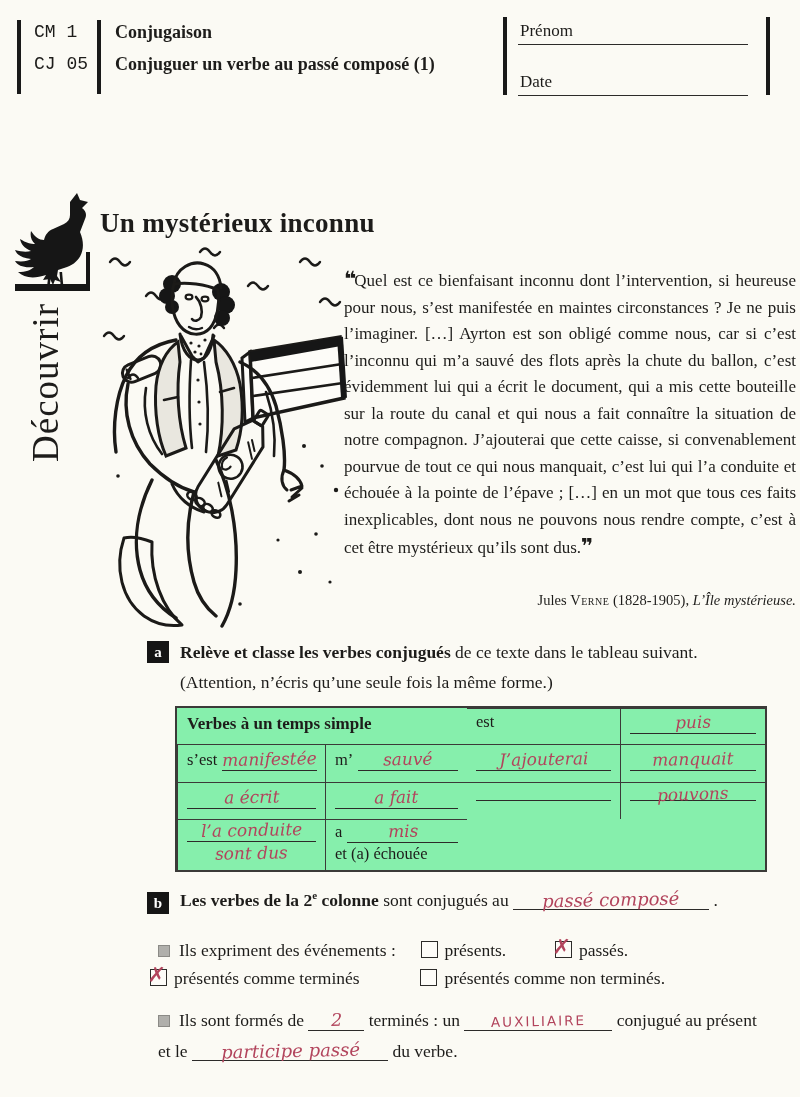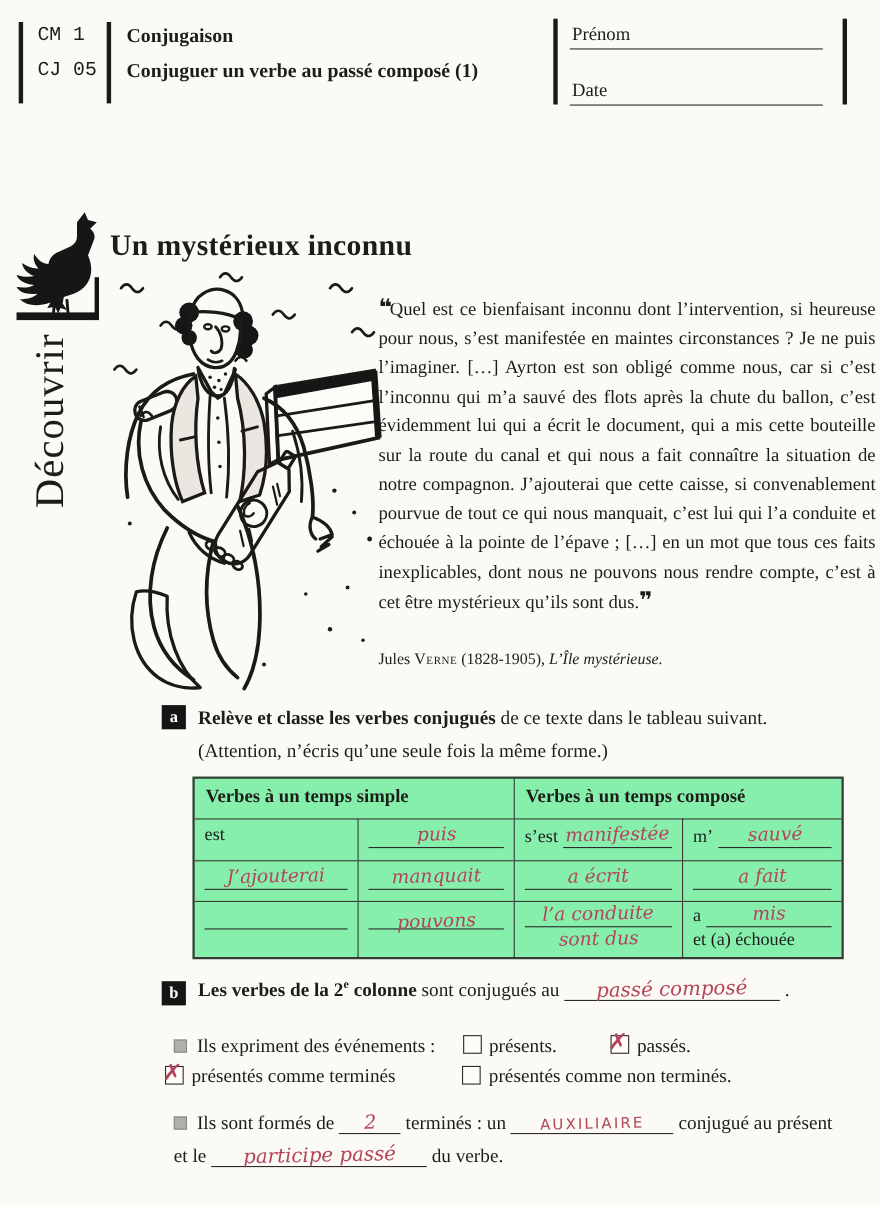--- a/index.html
+++ b/index.html
@@ -26,21 +26,21 @@
     transform:rotate(-90deg); transform-origin:top left; white-space:nowrap;
   }
 
   
   .lesson-title{position:absolute; left:100px; top:208px; font-size:27px; font-weight:bold; letter-spacing:.3px;}
   .quote{
     position:absolute; left:344px; top:266px; width:452px;
     font-size:17px; line-height:26.5px; text-align:justify;
   }
   .qmark{font-family:"DejaVu Sans",sans-serif; font-size:21px; font-weight:bold; letter-spacing:-2px;}
-  .attribution{position:absolute; left:344px; top:592px; width:452px; text-align:left; font-size:14.5px;}
+  .attribution{position:absolute; left:344px; top:592px; width:452px; text-align:right; font-size:14.5px;}
   .smallcaps{font-variant:small-caps; letter-spacing:.5px;}
   .ital{font-style:italic;}
 
   
   .badge{
     position:absolute; width:22px; height:22px; background:#151515; color:#fff;
     font-size:15px; font-weight:bold; text-align:center; line-height:22px;
   }
   .ex-text{font-size:17.5px; line-height:30px;}
   .hand{
@@ -231,21 +231,20 @@
   </div>
 
   <div class="badge" style="left:147px; top:641px;">a</div>
   <div class="abs ex-text" style="left:180px; top:637px; width:605px;">
     <span class="b">Relève et classe les verbes conjugués</span><span> de ce texte dans le tableau suivant.</span><br>
     <span>(Attention, n’écris qu’une seule fois la même forme.)</span>
   </div>
 
   <div class="vtable">
     <div class="th nl nt">Verbes à un temps simple</div>
-    <div class="th nt">Verbes à un temps composé</div>
 
     <div class="cell nl">
       <div class="subline" style="margin-bottom:9px;">est</div>
     </div>
     <div class="cell">
       <div class="cellrow">
           <span class="ln"><span class="hand">puis</span></span>
         </div>
     </div>
     <div class="cell">

